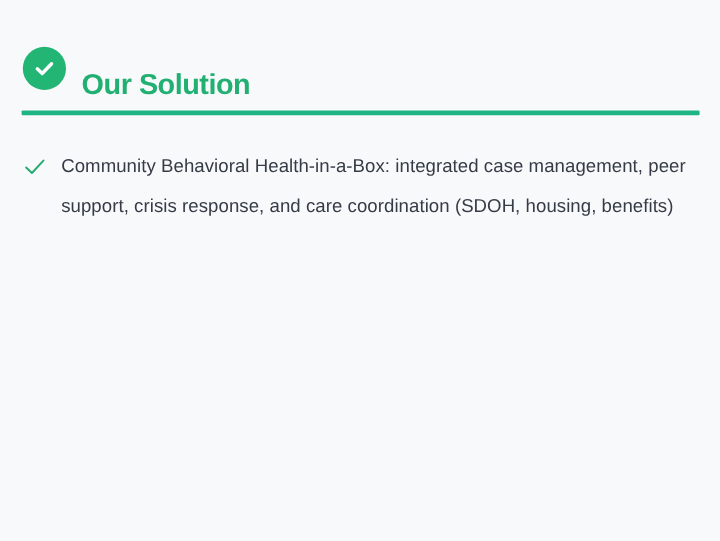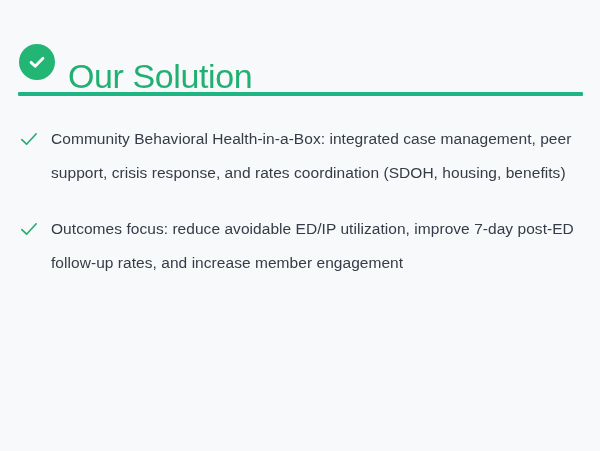--- a/index.html
+++ b/index.html
@@ -41,22 +41,22 @@
     display: flex;
     align-items: center;
     justify-content: center;
     flex: none;
   }
   .check-badge svg {
     display: block;
   }
 
   .slide-title {
-    font-size: 34px;
-    font-weight: normal;
+    font-size: 24px;
+    font-weight: bold;
     color: #22b072;
     letter-spacing: -0.4px;
     line-height: 1;
     white-space: nowrap;
     margin-top: 28px;
   }
 
   .divider {
     position: absolute;
     left: 18px;
@@ -119,28 +119,20 @@
   <div class="divider"></div>
 
   <div class="bullet-list">
 
     <div class="bullet">
       <span class="bullet-check">
         <svg width="20" height="16" viewBox="0 0 24 20" aria-hidden="true">
           <path d="M3 10.8 L9 16.5 L21 3.5" fill="none" stroke="#2aab72" stroke-width="2.1" stroke-linecap="round" stroke-linejoin="round"></path>
         </svg>
       </span>
-      <span class="bullet-text">Community Behavioral Health-in-a-Box: integrated case management, peer support, crisis response, and rates coordination (SDOH, housing, benefits)</span>
+      <span class="bullet-text">Community Behavioral Health-in-a-Box: integrated case management, peer support, crisis response, and care coordination (SDOH, housing, benefits)</span>
     </div>
 
 
-    <div class="bullet">
-      <span class="bullet-check">
-        <svg width="20" height="16" viewBox="0 0 24 20" aria-hidden="true">
-          <path d="M3 10.8 L9 16.5 L21 3.5" fill="none" stroke="#2aab72" stroke-width="2.1" stroke-linecap="round" stroke-linejoin="round"></path>
-        </svg>
-      </span>
-      <span class="bullet-text">Outcomes focus: reduce avoidable ED/IP utilization, improve 7-day post-ED follow-up rates, and increase member engagement</span>
-    </div>
 
   </div>
 
 </div>
 
 </body></html>

